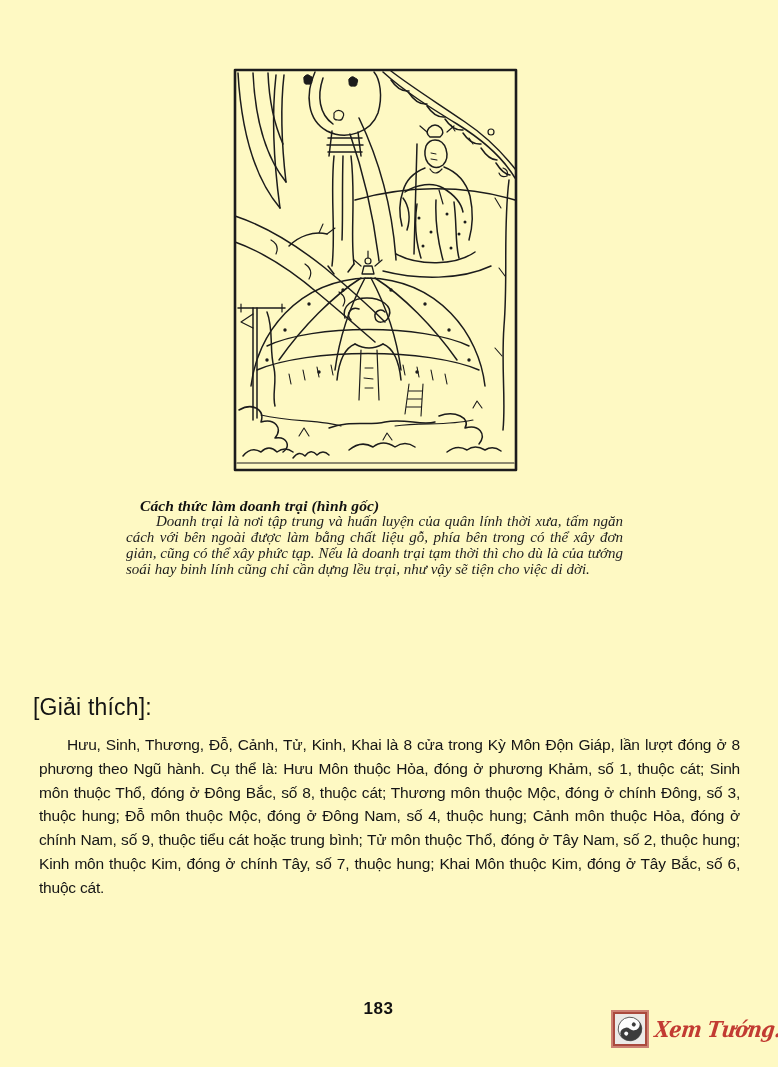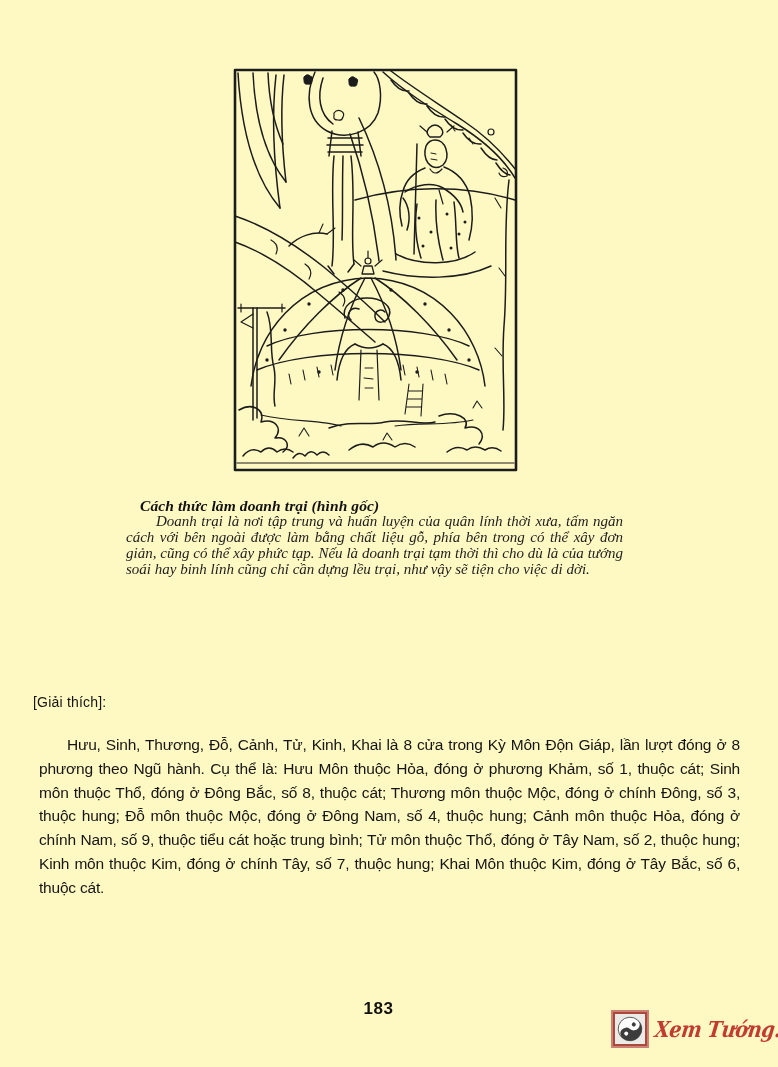--- a/index.html
+++ b/index.html
@@ -29,21 +29,21 @@
   .quote{
     position:absolute;left:126px;top:513px;width:497px;
     font-family:"Liberation Serif",serif;
     font-style:italic;font-size:15px;line-height:16px;
     text-align:justify;text-indent:30px;color:#1e1e1e;
     margin:0;
   }
 
   .heading{
     position:absolute;left:33px;top:694px;
-    font-size:14px;color:#141414;letter-spacing:.2px;
+    font-size:23px;color:#141414;letter-spacing:.2px;
   }
 
   .bodytext{
     position:absolute;left:33px;width:701px;
     font-size:15.5px;letter-spacing:-.2px;
     text-align:justify;text-indent:28px;color:#151515;
     margin:6px;
   }
   .p1{top:727px;line-height:23.8px;}
   .p2{top:906px;line-height:26.5px;}

